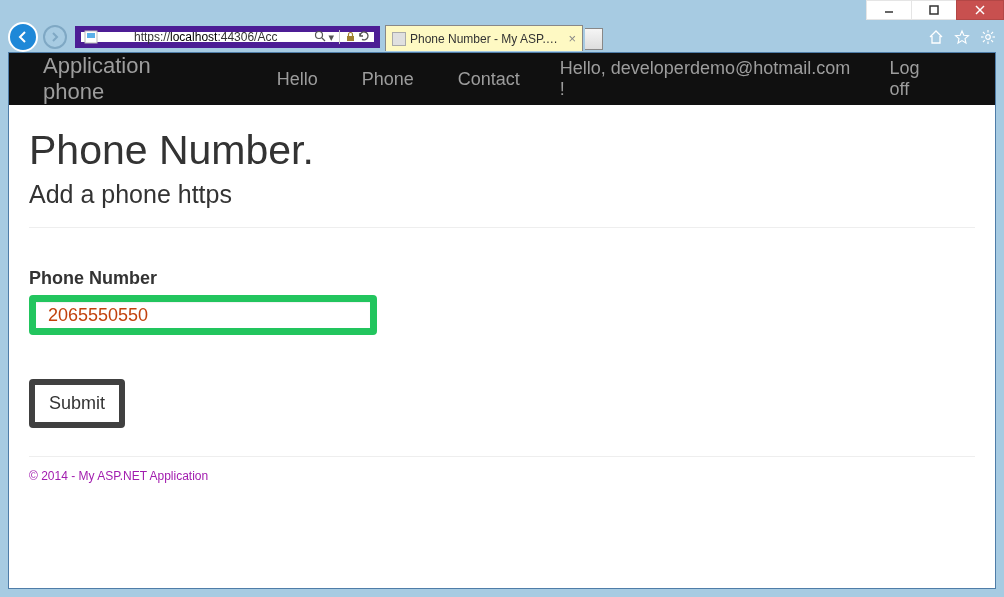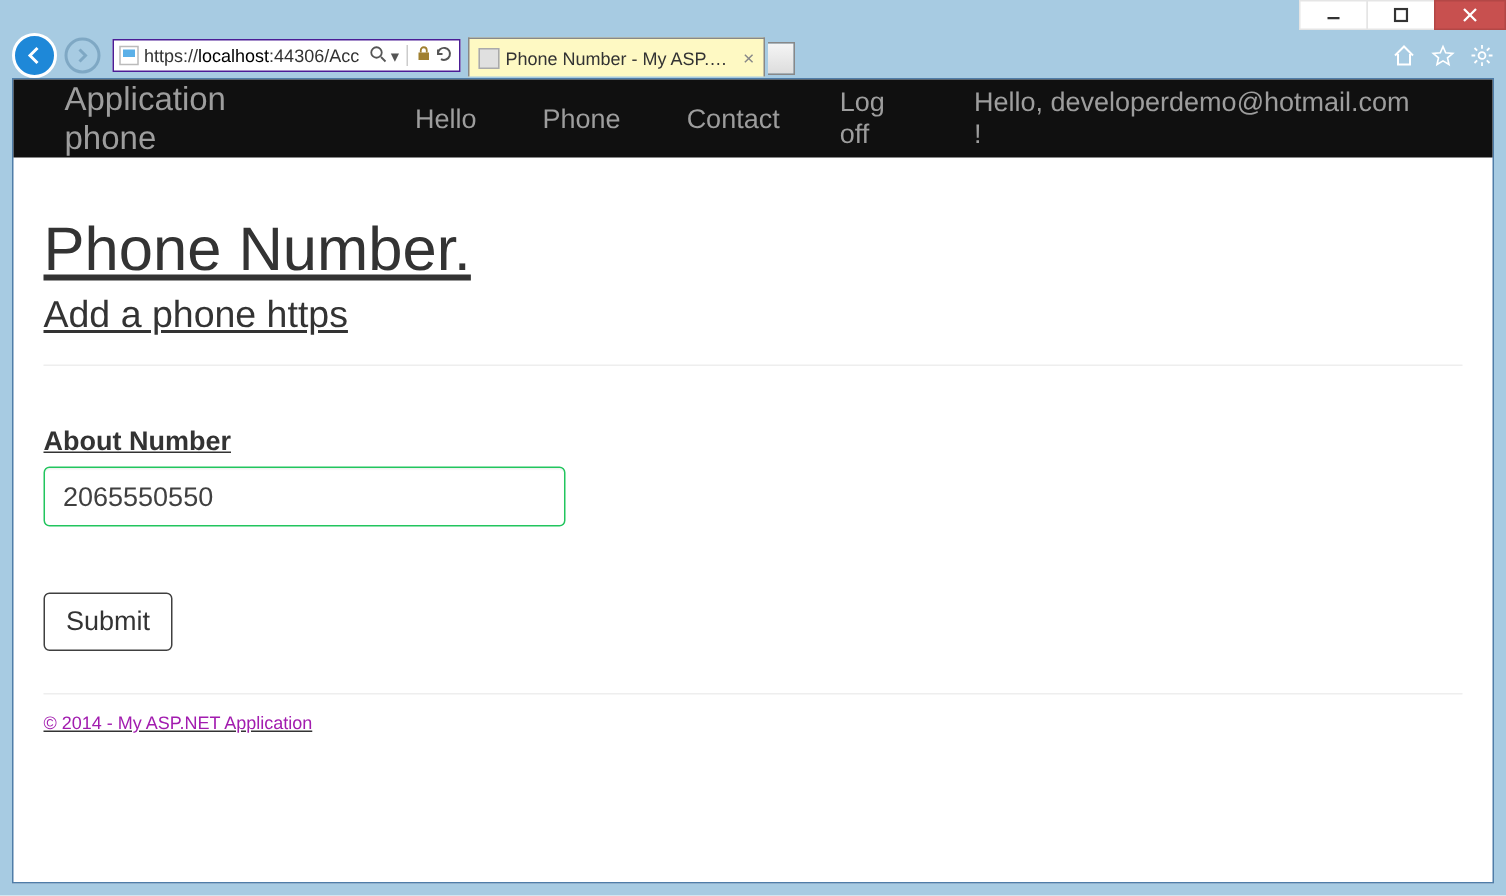--- a/index.html
+++ b/index.html
@@ -63,26 +63,27 @@
       border: 2px solid #7fa8c4;
       width: 24px;
       height: 24px;
       margin-left: 3px;
     }
     .nav-btn svg { display: block; }
     .addr-wrap {
       flex: 0 0 232px;
       height: 22px;
       background: #fff;
-      border: 1px solid #4c1d95;
+      border: 6px solid #4c1d95;
       display: flex;
       align-items: center;
       margin-left: 6px;
       font-size: 12px;
       color: #666;
+      gap: 33px;
     }
     .addr-icon { width: 16px; height: 16px; margin: 0 2px; }
     .addr-text { flex: 1; overflow: hidden; white-space: nowrap; color: #333; }
     .addr-text .host { color: #000; }
     .addr-right { display: flex; align-items: center; gap: 2px; padding: 0 4px; }
     .addr-right .sep { width: 1px; height: 14px; background: #ccc; margin: 0 3px; }
     .addr-glyph { font-size: 11px; color: #555; }
     
     .tab {
       height: 26px;
@@ -147,23 +148,22 @@
     .nav-link {
       color: #9d9d9d;
       font-size: 18px;
       padding: 0 22px;
     }
     .nav-right { margin-left: auto; display: flex; align-items: center; padding-right: 34px; }
     .nav-right .nav-link { padding: 0 18px; }
     
     
     .page-body {
-      padding: 38px 20px 8px 20px;
-      color: #333;
-      text-decoration: underline;
+      padding: 22px 20px 8px 20px;
+      color: #333;
     }
     .page-title {
       font-size: 41px;
       font-weight: 400;
       color: #333;
       margin-bottom: 6px;
     }
     .page-subtitle {
       font-size: 25px;
       font-weight: 400;
@@ -174,34 +174,34 @@
     
     .form-label {
       font-size: 18px;
       font-weight: bold;
       color: #333;
       margin-bottom: 6px;
     }
     .form-control {
       width: 348px;
       height: 40px;
-      border: 1px solid #22c55e;
+      border: 7px solid #22c55e;
       border-radius: 4px;
       padding: 0 12px;
       font-size: 18px;
-      color: #404040;
+      color: #c2410c;
       box-shadow: inset 0 1px 1px rgba(0,0,0,0.06);
     }
     .btn {
       margin-top: 44px;
       padding: 8px 14px;
       font-size: 18px;
       color: #333;
       background: #fff;
-      border: 1px solid #404040;
+      border: 6px solid #404040;
       border-radius: 4px;
       cursor: pointer;
     }
     .hr2 { border: none; border-top: 1px solid #eee; margin: 28px 0 12px 0; }
     .footer-text {
       font-size: 12px;
       color: #a21caf;
     }
   </style>
 </head>
@@ -302,31 +302,31 @@
   </span>
 </div>
 
 <div class="viewport">
   <div class="navbar">
     <span class="brand">Application phone</span>
     <span class="nav-link">Hello</span>
     <span class="nav-link">Phone</span>
     <span class="nav-link">Contact</span>
     <div class="nav-right">
+      <span class="nav-link">Hello, developerdemo@hotmail.com !</span>
       <span class="nav-link">Log off</span>
-      <span class="nav-link">Hello, developerdemo@hotmail.com !</span>
     </div>
   </div>
 
   <div class="page-body">
     <h1 class="page-title">Phone Number.</h1>
     <h3 class="page-subtitle">Add a phone https</h3>
     <hr class="hr">
     
-    <div class="form-label">About Number</div>
+    <div class="form-label">Phone Number</div>
     <input class="form-control" type="text" value="2065550550" style="">
     
     <div>
       <button class="btn">Submit</button>
     </div>
     
     <hr class="hr2">
     <div class="footer-text">© 2014 - My ASP.NET Application</div>
   </div>
 </div>

